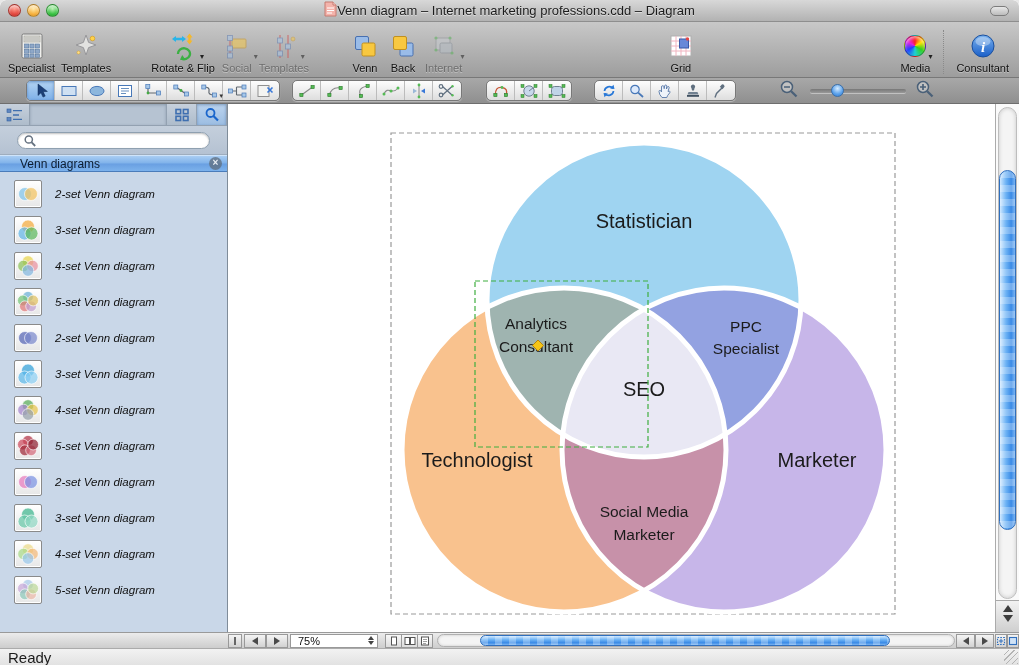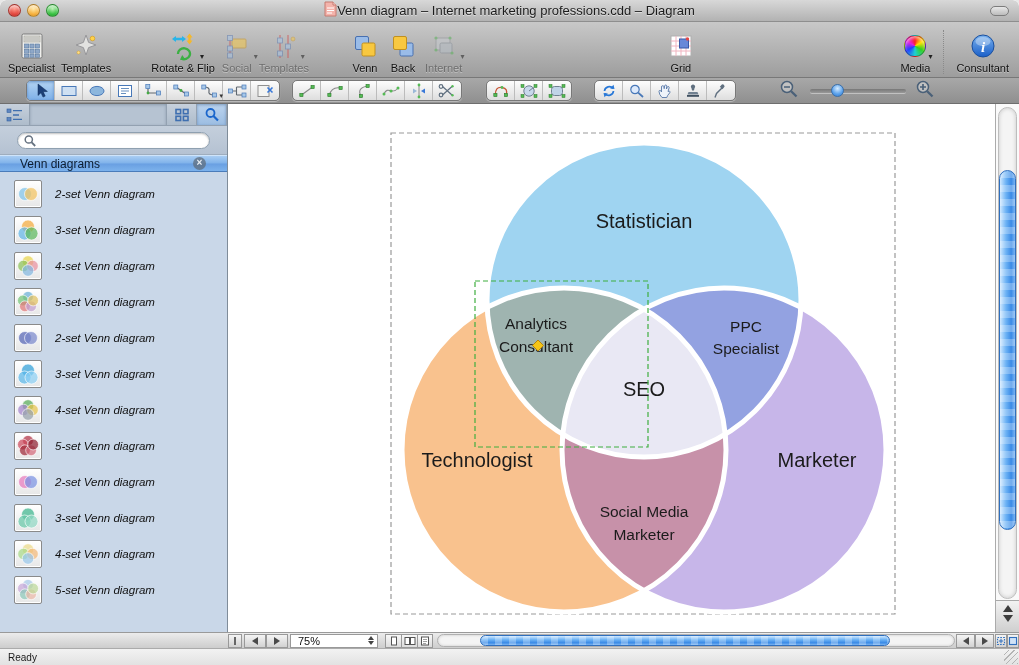--- a/index.html
+++ b/index.html
@@ -75,21 +75,21 @@
     border-right:1px solid #93a1b1; }
   .sb-searchrow { height:29px; background:linear-gradient(#c4cfdc,#b5c2d2); display:flex;
     align-items:center; padding:0 17px; border-bottom:1px solid #9fadbd; }
   .searchpill { position:relative; width:100%; height:17px; border-radius:9px; background:#fff;
     border:1px solid #8fa0b0; box-shadow:inset 0 1px 2px rgba(0,0,0,.25); display:flex; align-items:center;
     padding-left:20px; font-size:11px; }
   .searchpill .glyph { position:absolute; left:5px; top:1px; }
   .searchpill input { border:none; outline:none; width:150px; font-size:11px; background:transparent; }
   .sb-header { height:17px; background:linear-gradient(#a9cdf3 0%,#7fb2ea 48%,#699fe2 52%,#7cb2ec 100%);
     border-top:1px solid #cfe4fa; border-bottom:1px solid #4a7cba; display:flex; align-items:center;
-    padding:0 21px 0 20px; }
+    padding:0 5px 0 20px; }
   .sb-header .ttl { font-size:12px; font-weight:500; color:#0c1c30; flex:1; }
   .sb-close { width:13px; height:13px; border-radius:50%; background:rgba(95,110,125,.75);
     color:#e9eef3; font-size:10px; line-height:12px; text-align:center; font-weight:bold; }
   .sb-list { flex:1; overflow:hidden; padding-top:4px; }
   .lib-row { height:36px; display:flex; align-items:center; gap:13px; padding-left:14px; }
   .lib-thumb { width:28px; height:28px; background:linear-gradient(#ffffff,#e7e7e7);
     border:1px solid #8a8a8a; border-radius:2px; box-shadow:inset 0 0 0 1px #fff; 
     display:flex; align-items:center; justify-content:center; }
   .lib-label { font-size:11.5px; color:#101010;font-style:italic; }
 
@@ -137,21 +137,21 @@
   .hthumb { position:absolute; left:42px; top:0px; width:410px; height:11px; border-radius:6px;
     background:linear-gradient(#cfe8ff,#6db3f5 40%,#3a8ae6 75%,#7ab4f2),
       repeating-linear-gradient(90deg, rgba(255,255,255,.28) 0 7px, rgba(255,255,255,0) 7px 14px);
     background-blend-mode:overlay; border:1px solid #2f6fbe; }
   .hprev { left:956px; width:19px; } .hnext { left:975px; width:19px; }
   .panbtn { left:995px; width:12px; } .fitbtn { left:1007px; width:12px; }
 
   
   .statusbar { position:absolute; left:0; top:648px; width:100%; height:17px;
     background:linear-gradient(#f2f2f2,#e2e2e2); border-top:1px solid #ababab;
-    display:flex; align-items:center; padding-left:8px; font-size:10px; color:#1c1c1c; }
+    display:flex; align-items:center; padding-left:8px; font-size:15px; color:#1c1c1c; }
   .grip { position:absolute; right:1px; bottom:1px; width:14px; height:14px;
     background:repeating-linear-gradient(135deg, transparent 0 3px, #b4b4b4 3px 4px); }
 </style>
 </head>
 <body>
 
 <div class="window">
 
   <div class="titlebar">
     <div class="lights">

